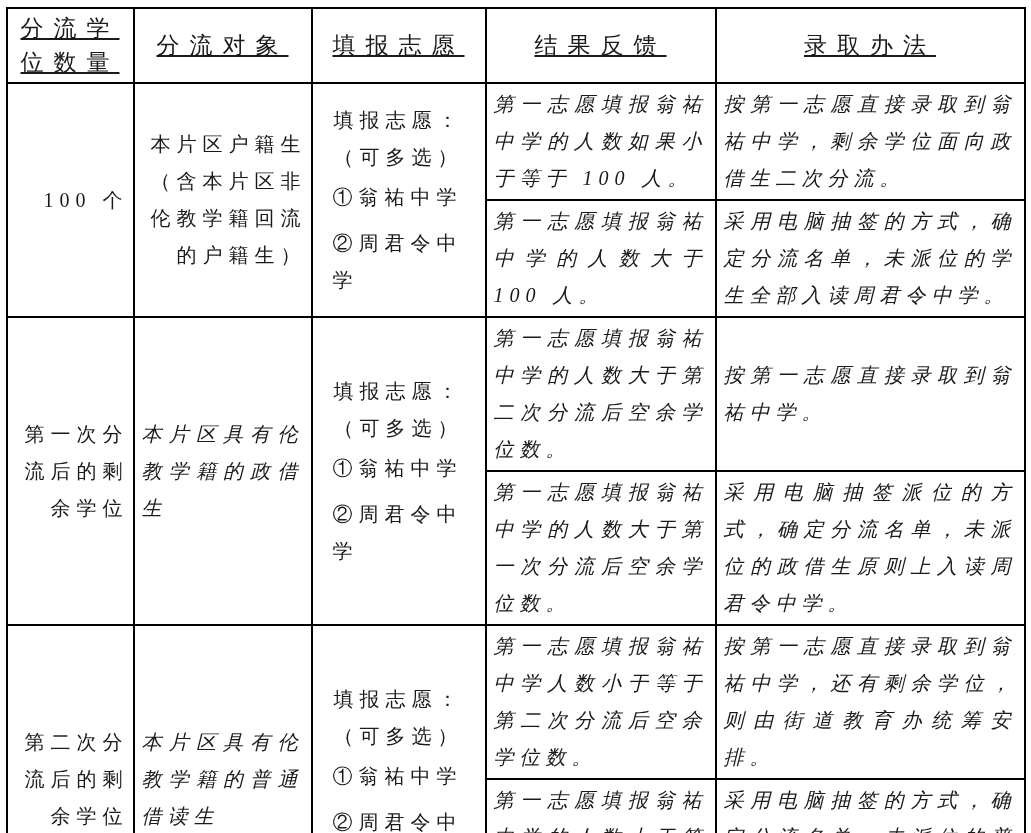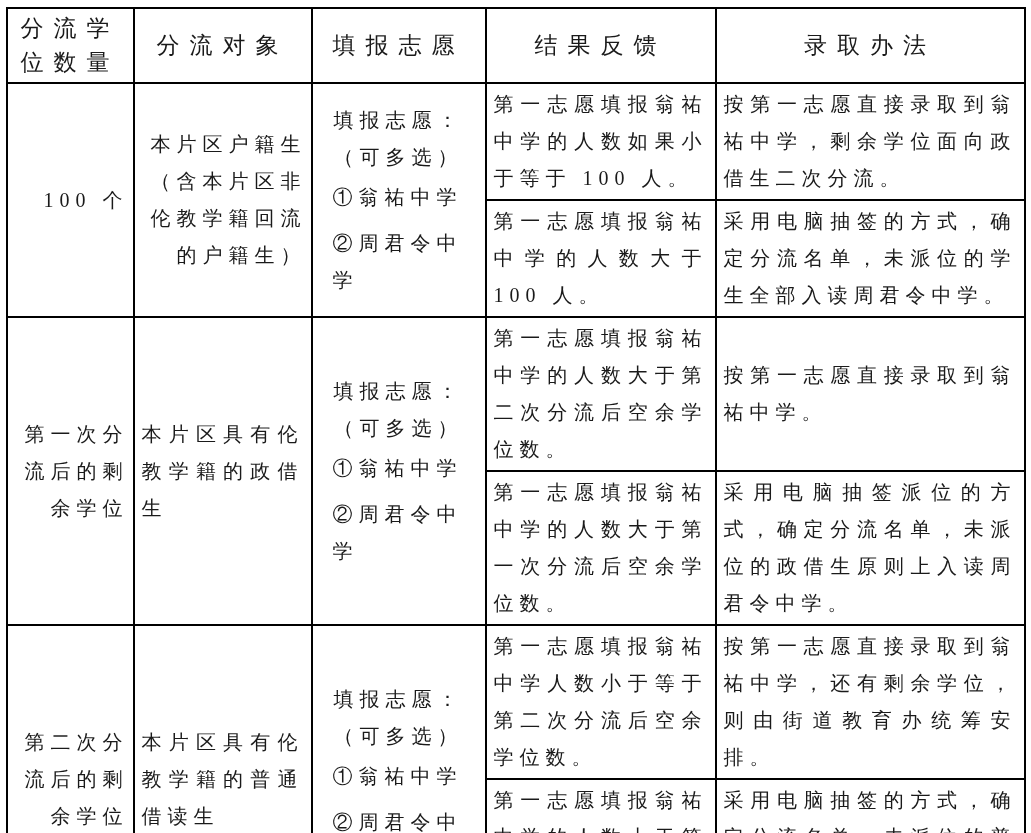--- a/index.html
+++ b/index.html
@@ -32,32 +32,33 @@
     overflow: hidden;
   }
   th {
     font-size: 23px;
     font-weight: normal;
     letter-spacing: 10px;
     line-height: 34px;
     text-align: center;
     padding: 2px 2px;
   }
-  tr.h-head { height: 75px; }
+  tr.h-head { height: 75px; text-decoration: underline; }
   tr.r1a { height: 113px; }
   tr.r1b { height: 107px; }
   tr.r2a { height: 128px; }
   tr.r2b { height: 132px; padding-left: 16px; }
   tr.r3a { height: 133px; }
   tr.r3b { height: 128px; }
   td.center { text-align: right; padding: 2px 4px; }
   td.just {
     text-align: justify;
     text-align-last: left;
     padding: 2px 7px;
+    font-style: italic;
   }
   td.op-cell { padding: 2px 12px; }
   .op-line { text-align: center; }
   .op-opt {
     text-align: left;
     padding-left: 8px;
     margin-top: 3px;
   }
   .op-opt.opt2 { margin-top: 9px; }
 </style>

